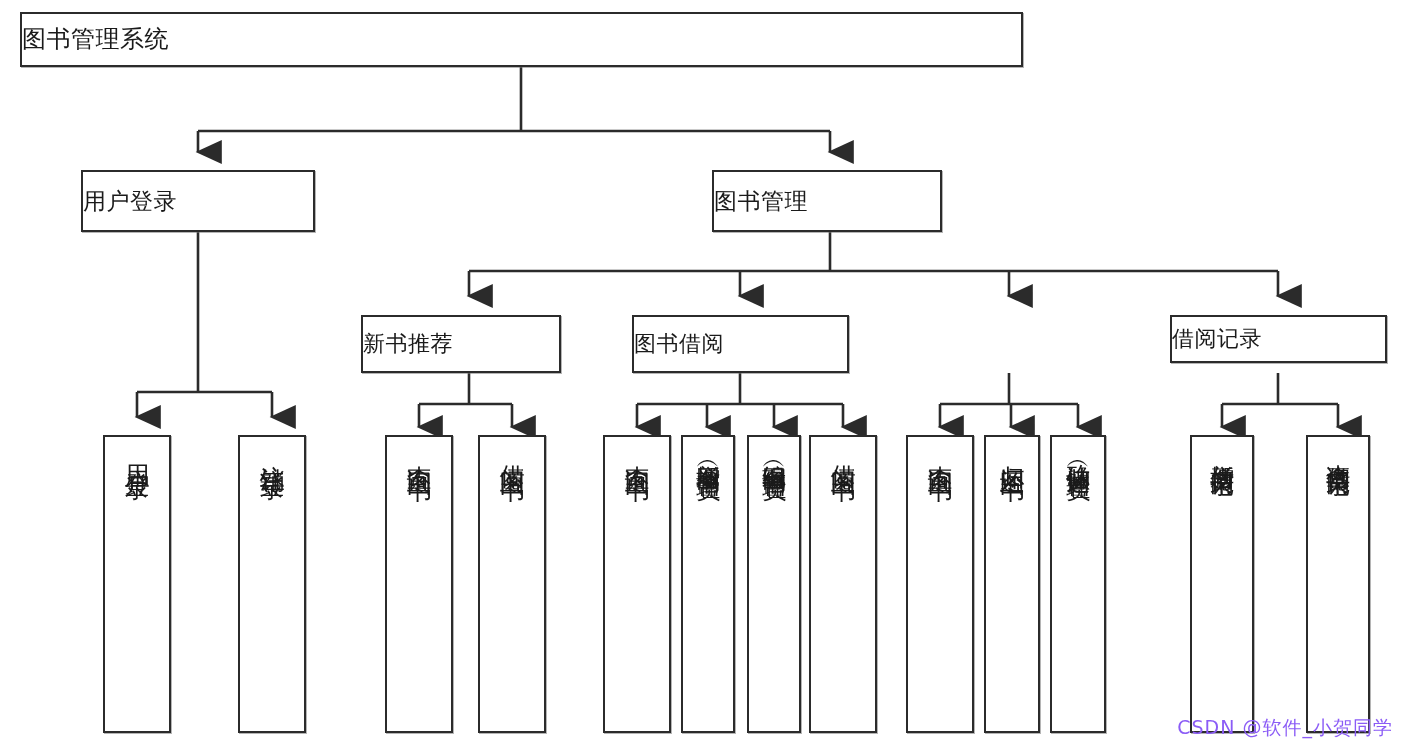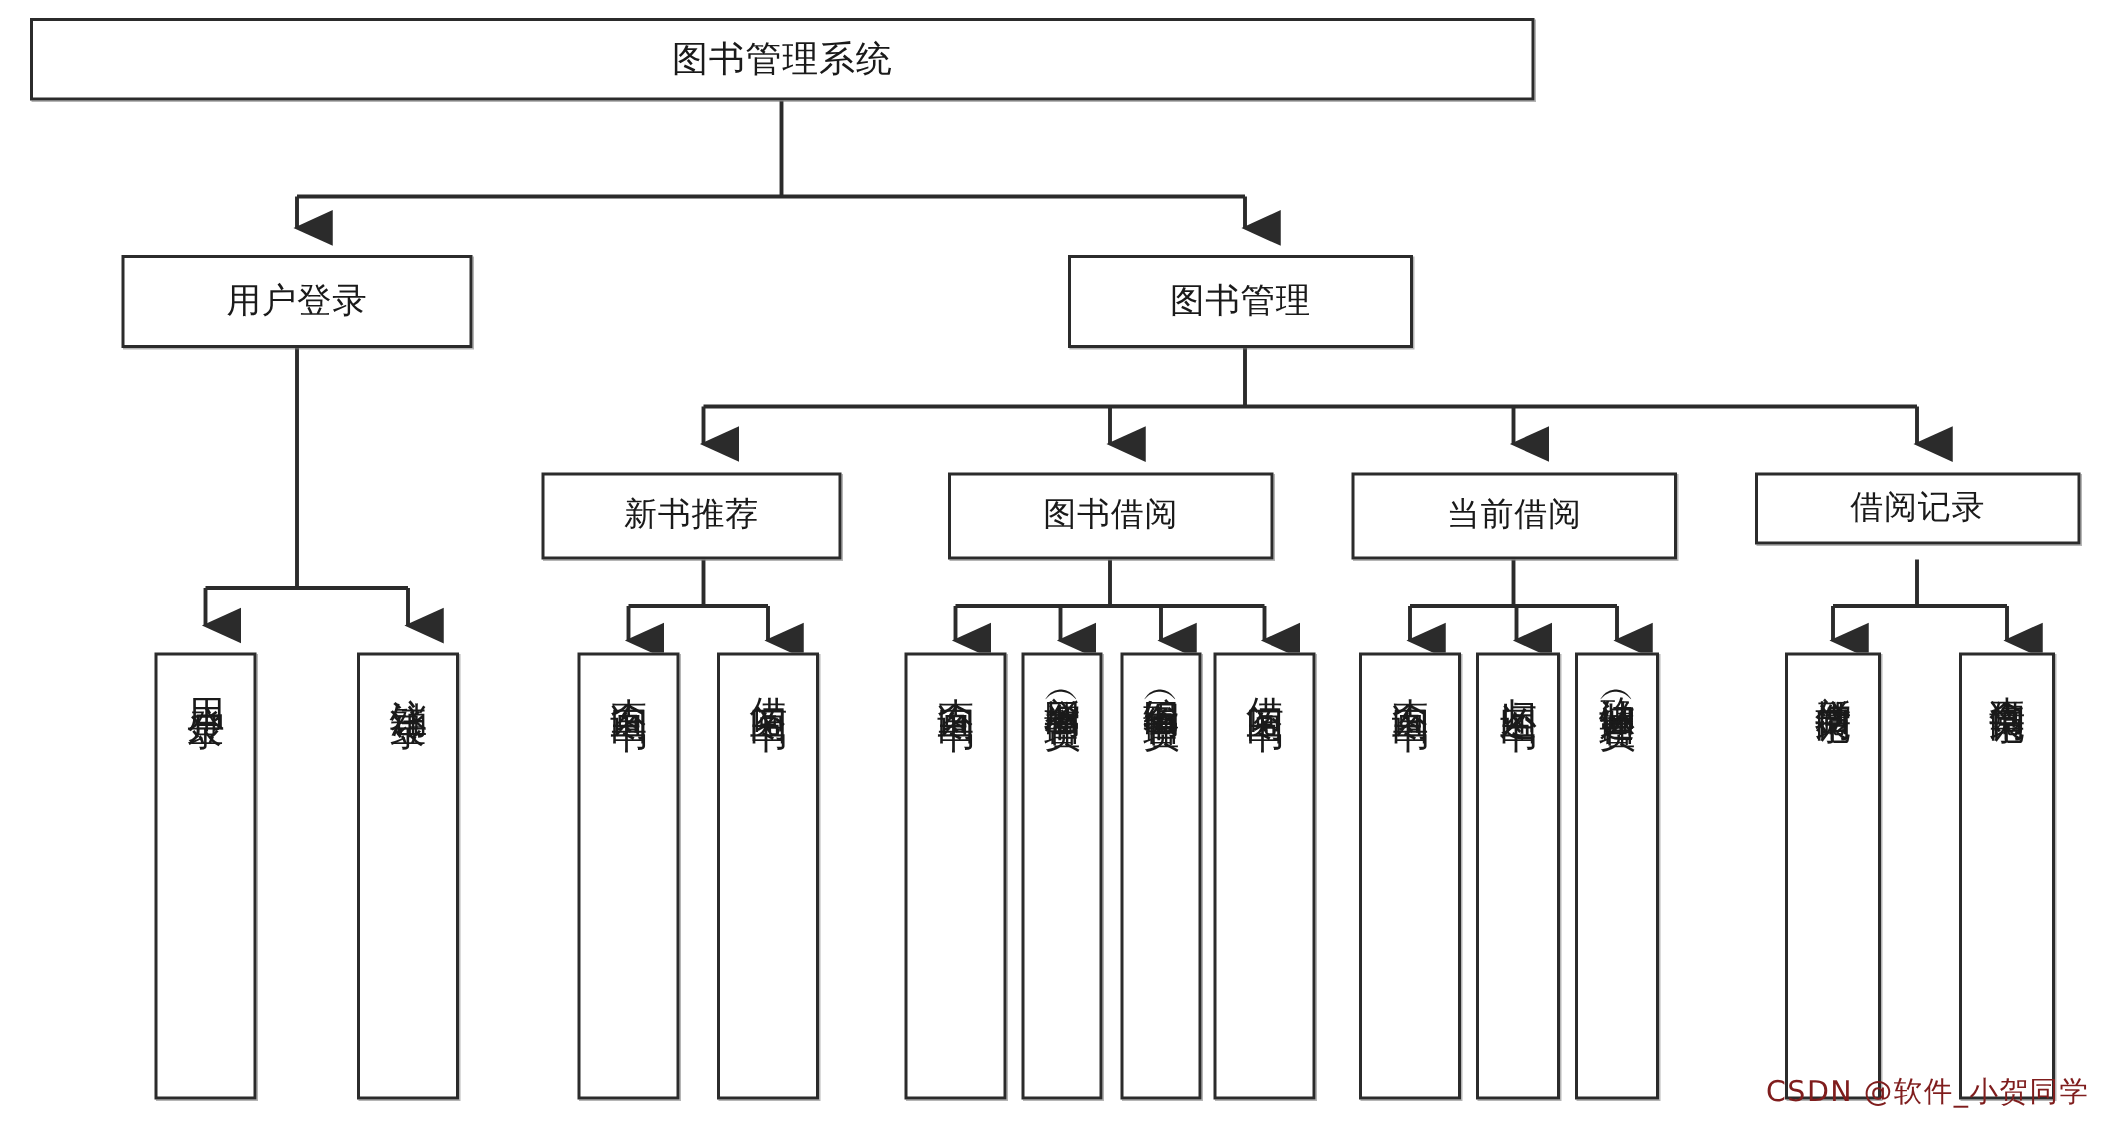--- a/index.html
+++ b/index.html
@@ -17,21 +17,21 @@
     position:absolute;left:0;top:0;width:1405px;height:747px;
     pointer-events:none;
   }
   .node{
     position:absolute;
     box-sizing:border-box;
     background:#ffffff;
     border:2.5px solid #2b2b2b;
     display:flex;
     align-items:center;
-    justify-content:center;
+    justify-content:flex-start;
     color:#1a1a1a;
     box-shadow:1px 1px 0 rgba(120,120,120,.55);
   }
   .node .label{
     display:block;
     text-align:center;
     line-height:1.22;
     letter-spacing:.5px;
   }
   
@@ -53,21 +53,21 @@
     line-height:1.18;
     letter-spacing:4px;
     white-space:nowrap;
   }
   .node.v.tall .label{ font-size:24px; letter-spacing:2px; }
 
   #watermark{
     position:absolute;
     right:12px;bottom:6px;
     font-size:19px;
-    color:#7f1d1d;
+    color:#8b5cf6;
     letter-spacing:1px;
     user-select:none;
     white-space:nowrap;
   }
 </style>
 </head>
 <body>
 
 <div id="diagram-root">
 
@@ -131,23 +131,20 @@
   <div class="node h l1" style="left:712px;top:170px;width:230px;height:62px;">
     <span class="label">图书管理</span>
   </div>
 
   <div class="node h l2" style="left:361px;top:315px;width:200px;height:58px;">
     <span class="label">新书推荐</span>
   </div>
   <div class="node h l2" style="left:632px;top:315px;width:217px;height:58px;">
     <span class="label">图书借阅</span>
   </div>
-  <div class="node h l2" style="left:901px;top:315px;width:217px;height:58px;">
-    <span class="label">当前借阅</span>
-  </div>
   <div class="node h l2" style="left:1170px;top:315px;width:217px;height:48px;">
     <span class="label">借阅记录</span>
   </div>
 
   <div class="node v" style="left:103px;top:435px;width:68px;height:298px;">
     <span class="label">用户登录</span>
   </div>
   <div class="node v" style="left:238px;top:435px;width:68px;height:298px;">
     <span class="label">注销登录</span>
   </div>

